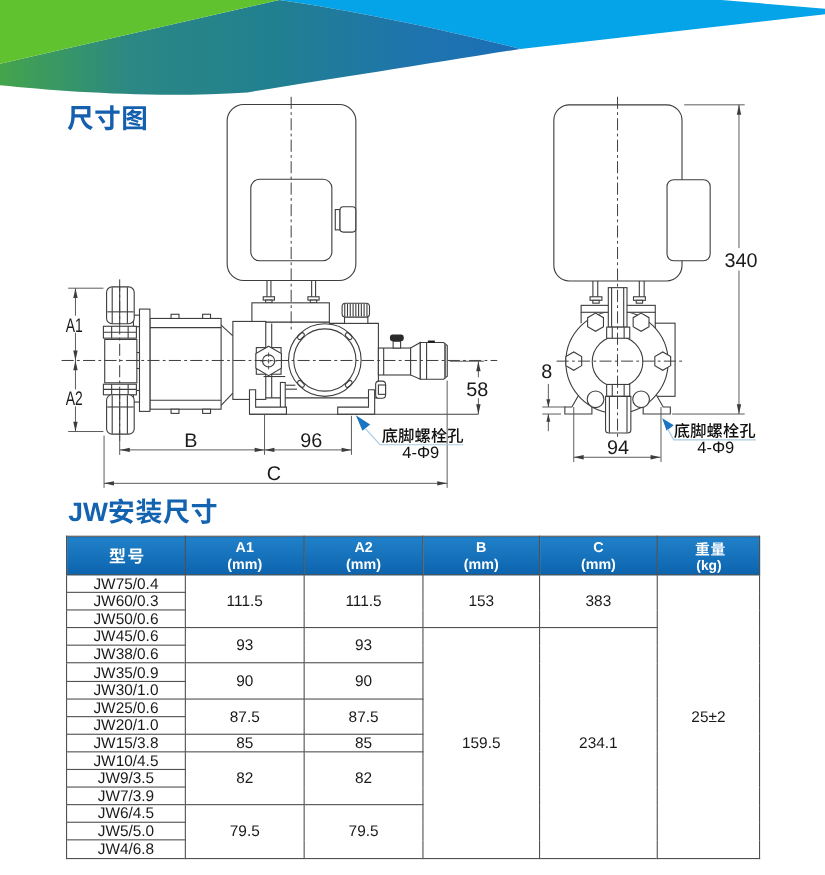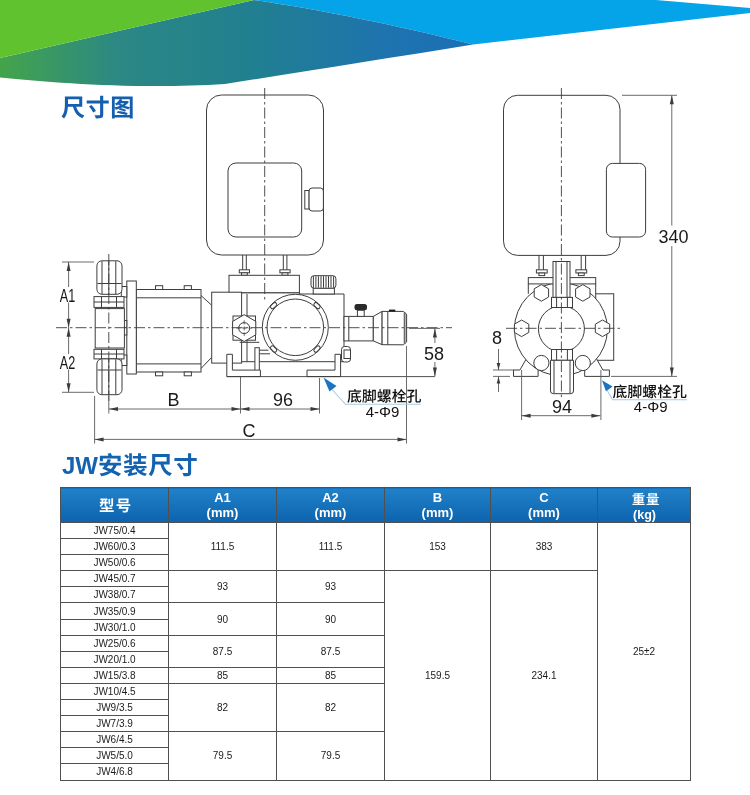--- a/index.html
+++ b/index.html
@@ -1,20 +1,20 @@
 <!DOCTYPE html>
 <html><head><meta charset="utf-8"><style>
 html,body{margin:0;padding:0}
 body{width:750px;height:795px;background:#fff;font-family:"Liberation Sans",sans-serif;position:relative;overflow:hidden}
 #dwg{position:absolute;left:0;top:0}
 table{position:absolute;left:60px;top:487px;border-collapse:collapse;table-layout:fixed;font-family:"Liberation Sans",sans-serif}
 col.c1{width:108px}col.c2{width:108px}col.c3{width:108px}col.c4{width:106px}col.c5{width:107px}col.c6{width:93px}
 th,td{border:1px solid #4f5052;padding:0;text-align:center;vertical-align:middle}
 th{background:linear-gradient(#2081c9,#0d63ae);height:33px;font-size:13px;font-weight:bold;color:#fff;line-height:15.5px}
-td{font-size:10px;color:#1a1a1a;height:15.1px;line-height:15px}
+td{font-size:14px;color:#1a1a1a;height:15.1px;line-height:15px}
 </style></head><body>
 <svg id="dwg" width="750" height="795" viewBox="0 0 750 795">
 <defs>
 <linearGradient id="gsw" x1="0" y1="0" x2="473" y2="0" gradientUnits="userSpaceOnUse">
 <stop offset="0" stop-color="#44a44b"></stop>
         <stop offset="0.25" stop-color="#2b8884"></stop>
 <stop offset="0.52" stop-color="#21808f"></stop>
         <stop offset="0.8" stop-color="#1e74ad"></stop>
         <stop offset="1" stop-color="#1b6fb7"></stop>
 </linearGradient>
@@ -285,28 +285,28 @@
         <td rowspan="3">383</td>
         <td rowspan="16">25±2</td>
       </tr>
 <tr>
         <td>JW60/0.3</td>
       </tr>
 <tr>
         <td>JW50/0.6</td>
       </tr>
 <tr>
-        <td>JW45/0.7</td>
+        <td>JW45/0.6</td>
         <td rowspan="2">93</td>
         <td rowspan="2">93</td>
         <td rowspan="13">159.5</td>
         <td rowspan="13">234.1</td>
       </tr>
 <tr>
-        <td>JW38/0.7</td>
+        <td>JW38/0.6</td>
       </tr>
 <tr>
         <td>JW35/0.9</td>
         <td rowspan="2">90</td>
         <td rowspan="2">90</td>
       </tr>
 <tr>
         <td>JW30/1.0</td>
       </tr>
 <tr>

